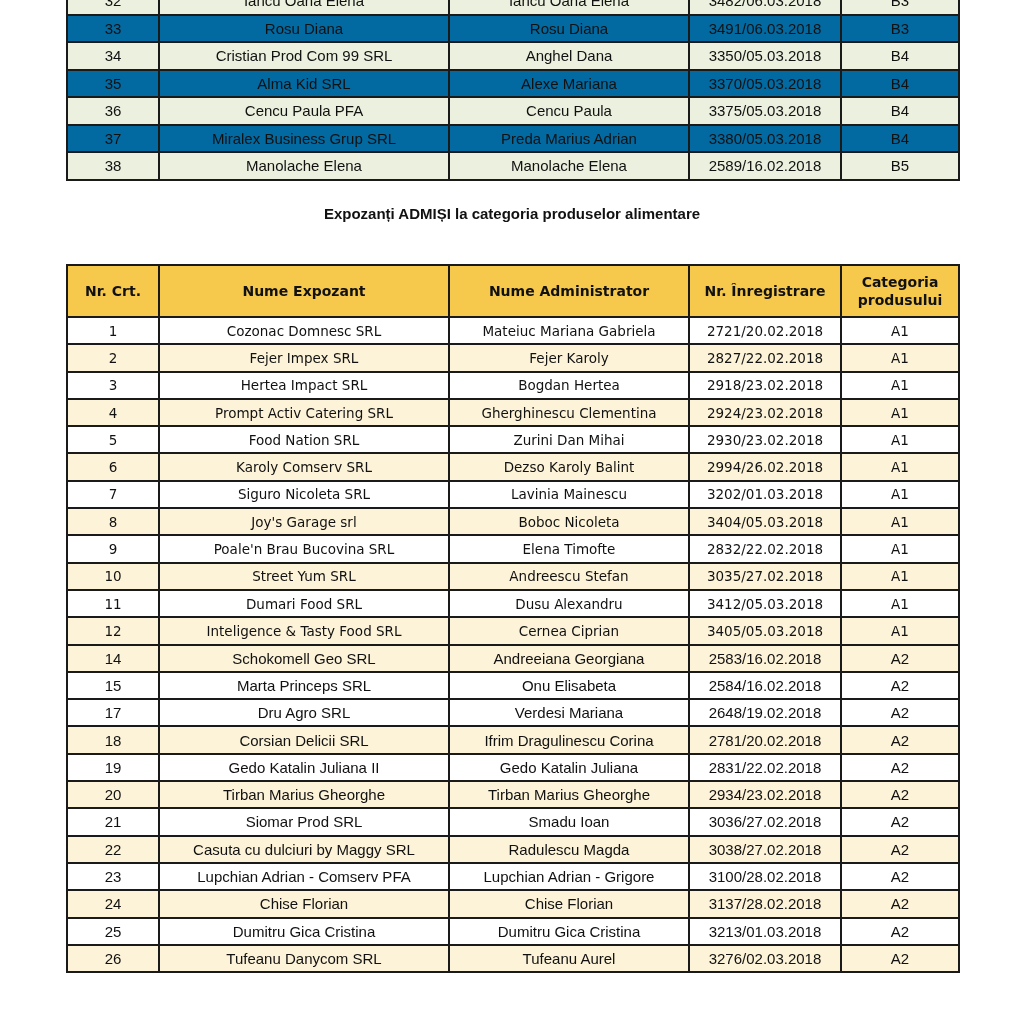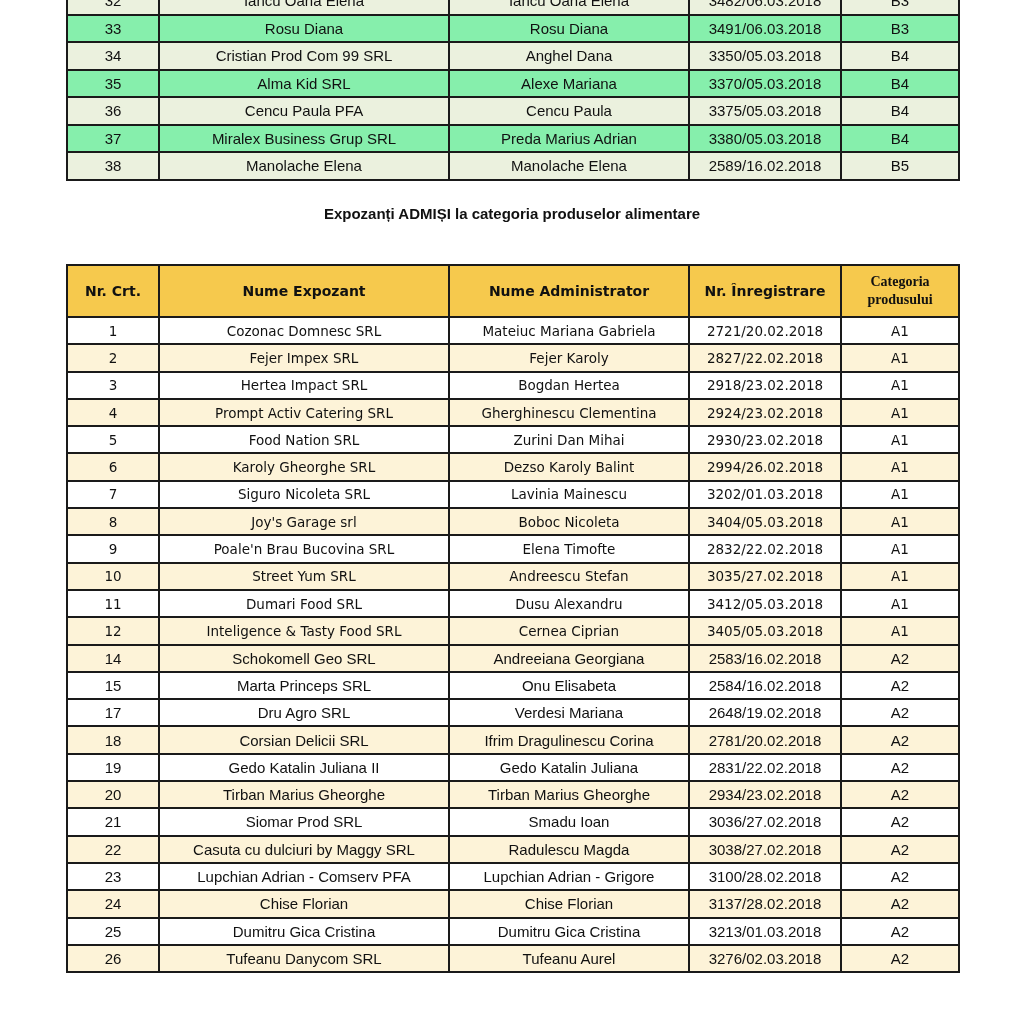--- a/index.html
+++ b/index.html
@@ -3,21 +3,21 @@
 <meta charset="utf-8">
 <style>
   html, body { margin: 0; padding: 0; background: #ffffff; }
   body { width: 1024px; height: 1024px; overflow: hidden; position: relative; font-family: "Liberation Sans", sans-serif; color: #111; }
   table { border-collapse: collapse; position: absolute; left: 66px; table-layout: fixed; width: 892px; }
   col.c1 { width: 92px; } col.c2 { width: 290px; } col.c3 { width: 240px; } col.c4 { width: 152px; } col.c5 { width: 118px; }
   td, th { border: 2px solid #1a1a1a; text-align: center; padding: 0; white-space: nowrap; overflow: hidden; }
   #top-table { top: -14px; font-family: "Liberation Sans", sans-serif; font-size: 15px; }
   #top-table td { height: 25.5px; }
   #top-table tr.alt td { background: #ebf1de; }
-  #top-table tr.plain td { background: #86efac; }
+  #top-table tr.plain td { background: #0369a1; }
   #section-title { position: absolute; top: 205px; left: 0; width: 1024px; text-align: center; font-weight: bold; font-size: 15px; font-family: "Liberation Sans", sans-serif; }
   #main-table { top: 264px; font-size: 15px; }
   #main-table th { background: #f6c94d; font-weight: bold; height: 50px; font-family: "DejaVu Sans", sans-serif; font-size: 14px; line-height: 1.3; }
   #main-table td { height: 25.3px; }
   #main-table tr.alt td { background: #fdf3d8; }
   #main-table tr.plain td { background: #ffffff; }
   #main-table tr.cal td { font-family: "DejaVu Sans", sans-serif; font-size: 13.5px; }
   #main-table tr.arial td { font-family: "Liberation Sans", sans-serif; font-size: 15px; }
 </style>
 </head>
@@ -93,21 +93,21 @@
       <col class="c3">
       <col class="c4">
       <col class="c5">
     </colgroup>
   <thead>
     <tr>
       <th>Nr. Crt.</th>
       <th>Nume Expozant</th>
       <th>Nume Administrator</th>
       <th>Nr. Înregistrare</th>
-      <th style="white-space: normal; padding: 0 8px; font-family: Liberation Serif, serif;">Categoria produsului</th>
+      <th style="white-space: normal; padding: 0 8px;">Categoria produsului</th>
     </tr>
   </thead>
   <tbody id="main-body">
       <tr class="plain cal">
         <td>1</td>
         <td>Cozonac Domnesc SRL</td>
         <td>Mateiuc Mariana Gabriela</td>
         <td>2721/20.02.2018</td>
         <td>A1</td>
       </tr>
@@ -134,21 +134,21 @@
       </tr>
       <tr class="plain cal">
         <td>5</td>
         <td>Food Nation SRL</td>
         <td>Zurini Dan Mihai</td>
         <td>2930/23.02.2018</td>
         <td>A1</td>
       </tr>
       <tr class="alt cal">
         <td>6</td>
-        <td>Karoly Gheorghe SRL</td>
+        <td>Karoly Comserv SRL</td>
         <td>Dezso Karoly Balint</td>
         <td>2994/26.02.2018</td>
         <td>A1</td>
       </tr>
       <tr class="plain cal">
         <td>7</td>
         <td>Siguro Nicoleta SRL</td>
         <td>Lavinia Mainescu</td>
         <td>3202/01.03.2018</td>
         <td>A1</td>

